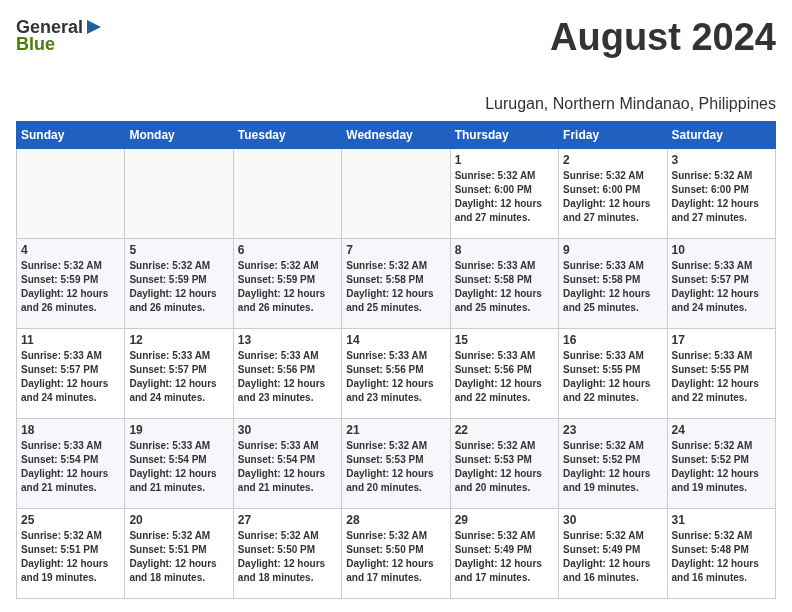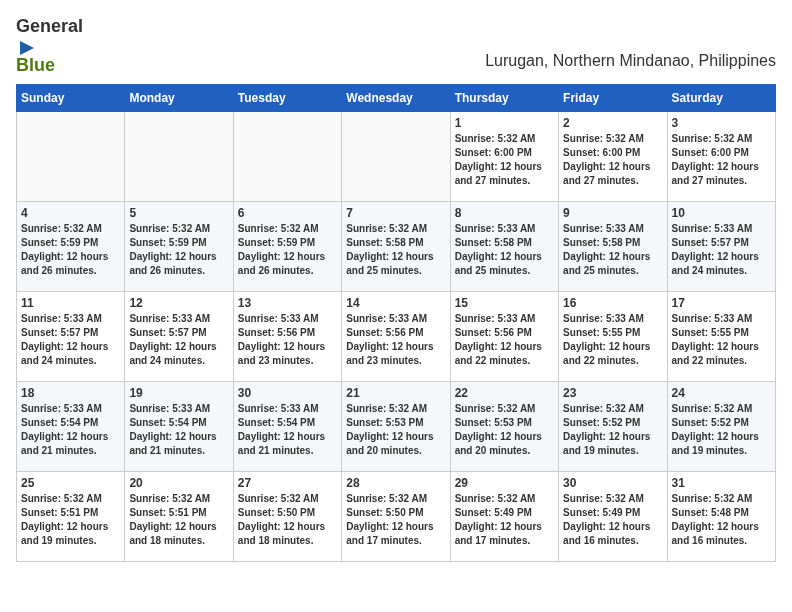--- a/index.html
+++ b/index.html
@@ -16,21 +16,21 @@
       align-items: flex-start;
       margin-bottom: 8px;
     }
     .logo {
       display: flex;
       flex-direction: column;
       align-items: flex-start;
     }
     .logo-text {
       display: flex;
-      flex-direction: column;
+      align-items: center;
     }
     .title-section {
       text-align: right;
     }
     .month-title {
       font-size: 38px;
       font-weight: bold;
       color: #333;
     }
     .location {
@@ -94,20 +94,21 @@
   <div class="logo">
     <div class="logo-text">
       <span style="font-size:18px;font-weight:bold;color:#333;">General</span>
       <svg class="logo-arrow" width="22" height="22" viewBox="0 0 22 22">
         <polygon points="4,4 18,11 4,18" fill="#2060a0"></polygon>
       </svg>
     </div>
     <span style="font-size:18px;font-weight:bold;color:#4d7c0f;margin-top:-4px;">Blue</span>
   </div>
   <div class="title-section">
+    <div class="month-title">August 2024</div>
     <div class="location">Lurugan, Northern Mindanao, Philippines</div>
   </div>
 </div>
 
 <table>
   <thead>
     <tr>
     <th>Sunday</th>
         <th>Monday</th>
         <th>Tuesday</th>

